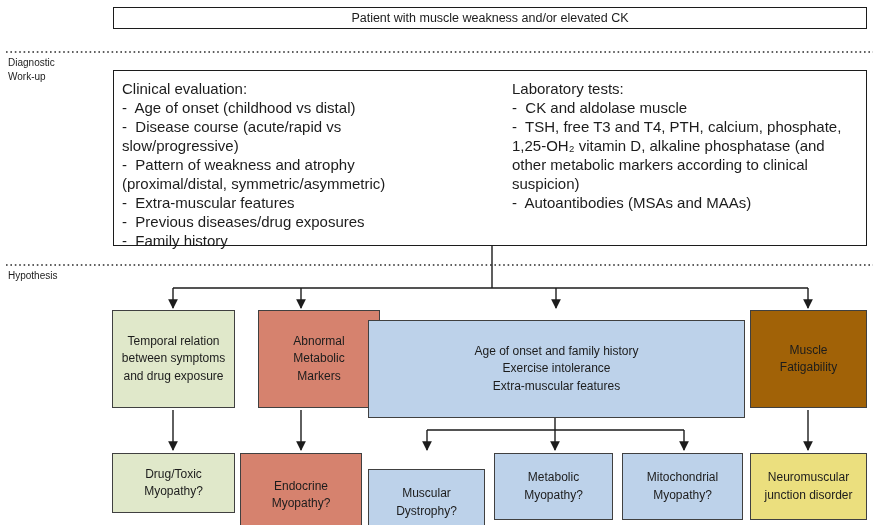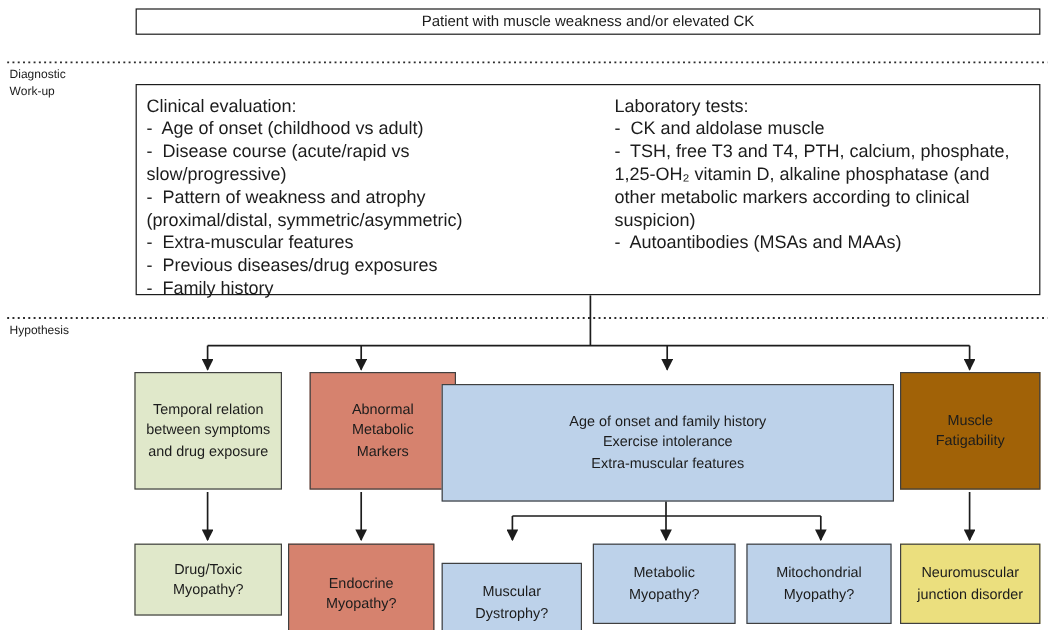--- a/index.html
+++ b/index.html
@@ -64,21 +64,21 @@
     <span>Patient with muscle weakness and/or elevated CK</span>
   </div>
 
   <div class="side-label" style="top:56px;">Diagnostic
 Work-up</div>
   <div class="side-label" style="top:269px;">Hypothesis</div>
 
   <div class="box workup-box">
     <div class="col col-clinical">
       <div>Clinical evaluation:</div>
-      <div class="item">-  Age of onset (childhood vs adult)</div>
+      <div class="item">-  Age of onset (childhood vs distal)</div>
       <div class="item">-  Disease course (acute/rapid vs slow/progressive)</div>
       <div class="item">-  Pattern of weakness and atrophy (proximal/distal, symmetric/asymmetric)</div>
       <div class="item">-  Extra-muscular features</div>
       <div class="item">-  Previous diseases/drug exposures</div>
       <div class="item">-  Family history</div>
     </div>
     <div class="col col-lab">
       <div>Laboratory tests:</div>
       <div class="item">-  CK and aldolase muscle</div>
       <div class="item">-  TSH, free T3 and T4, PTH, calcium, phosphate, 1,25-OH₂ vitamin D, alkaline phosphatase (and other metabolic markers according to clinical suspicion)</div>

